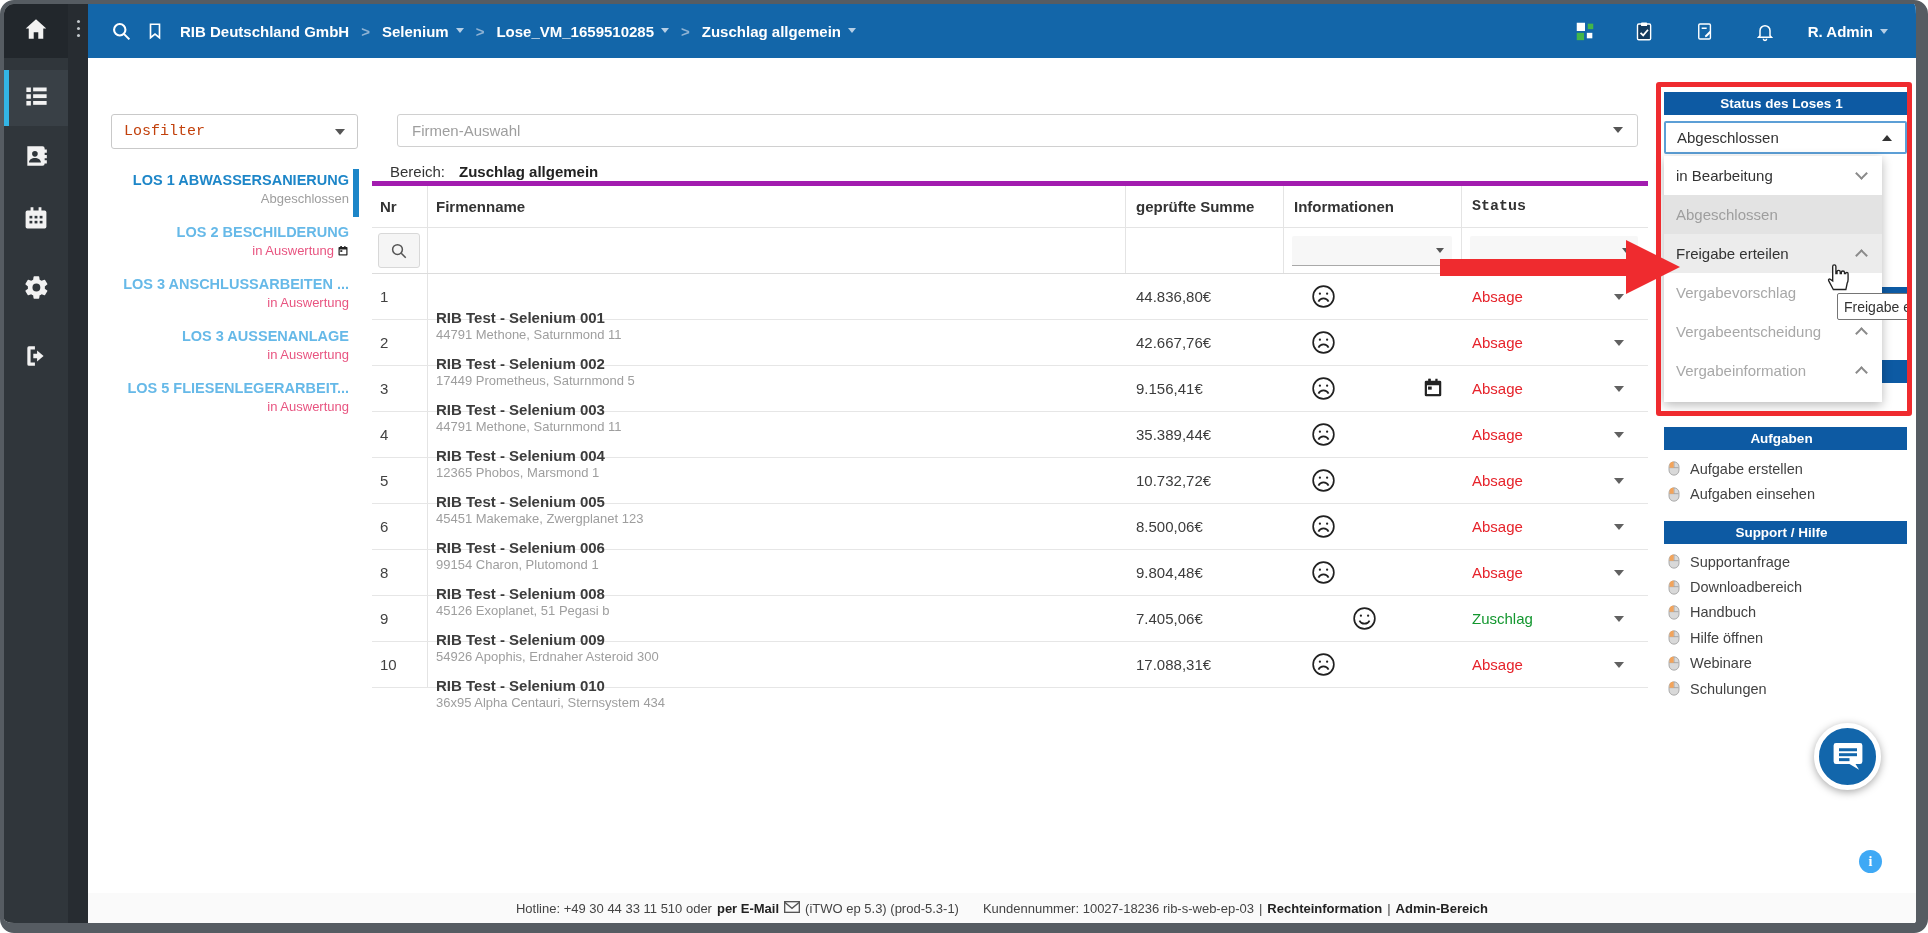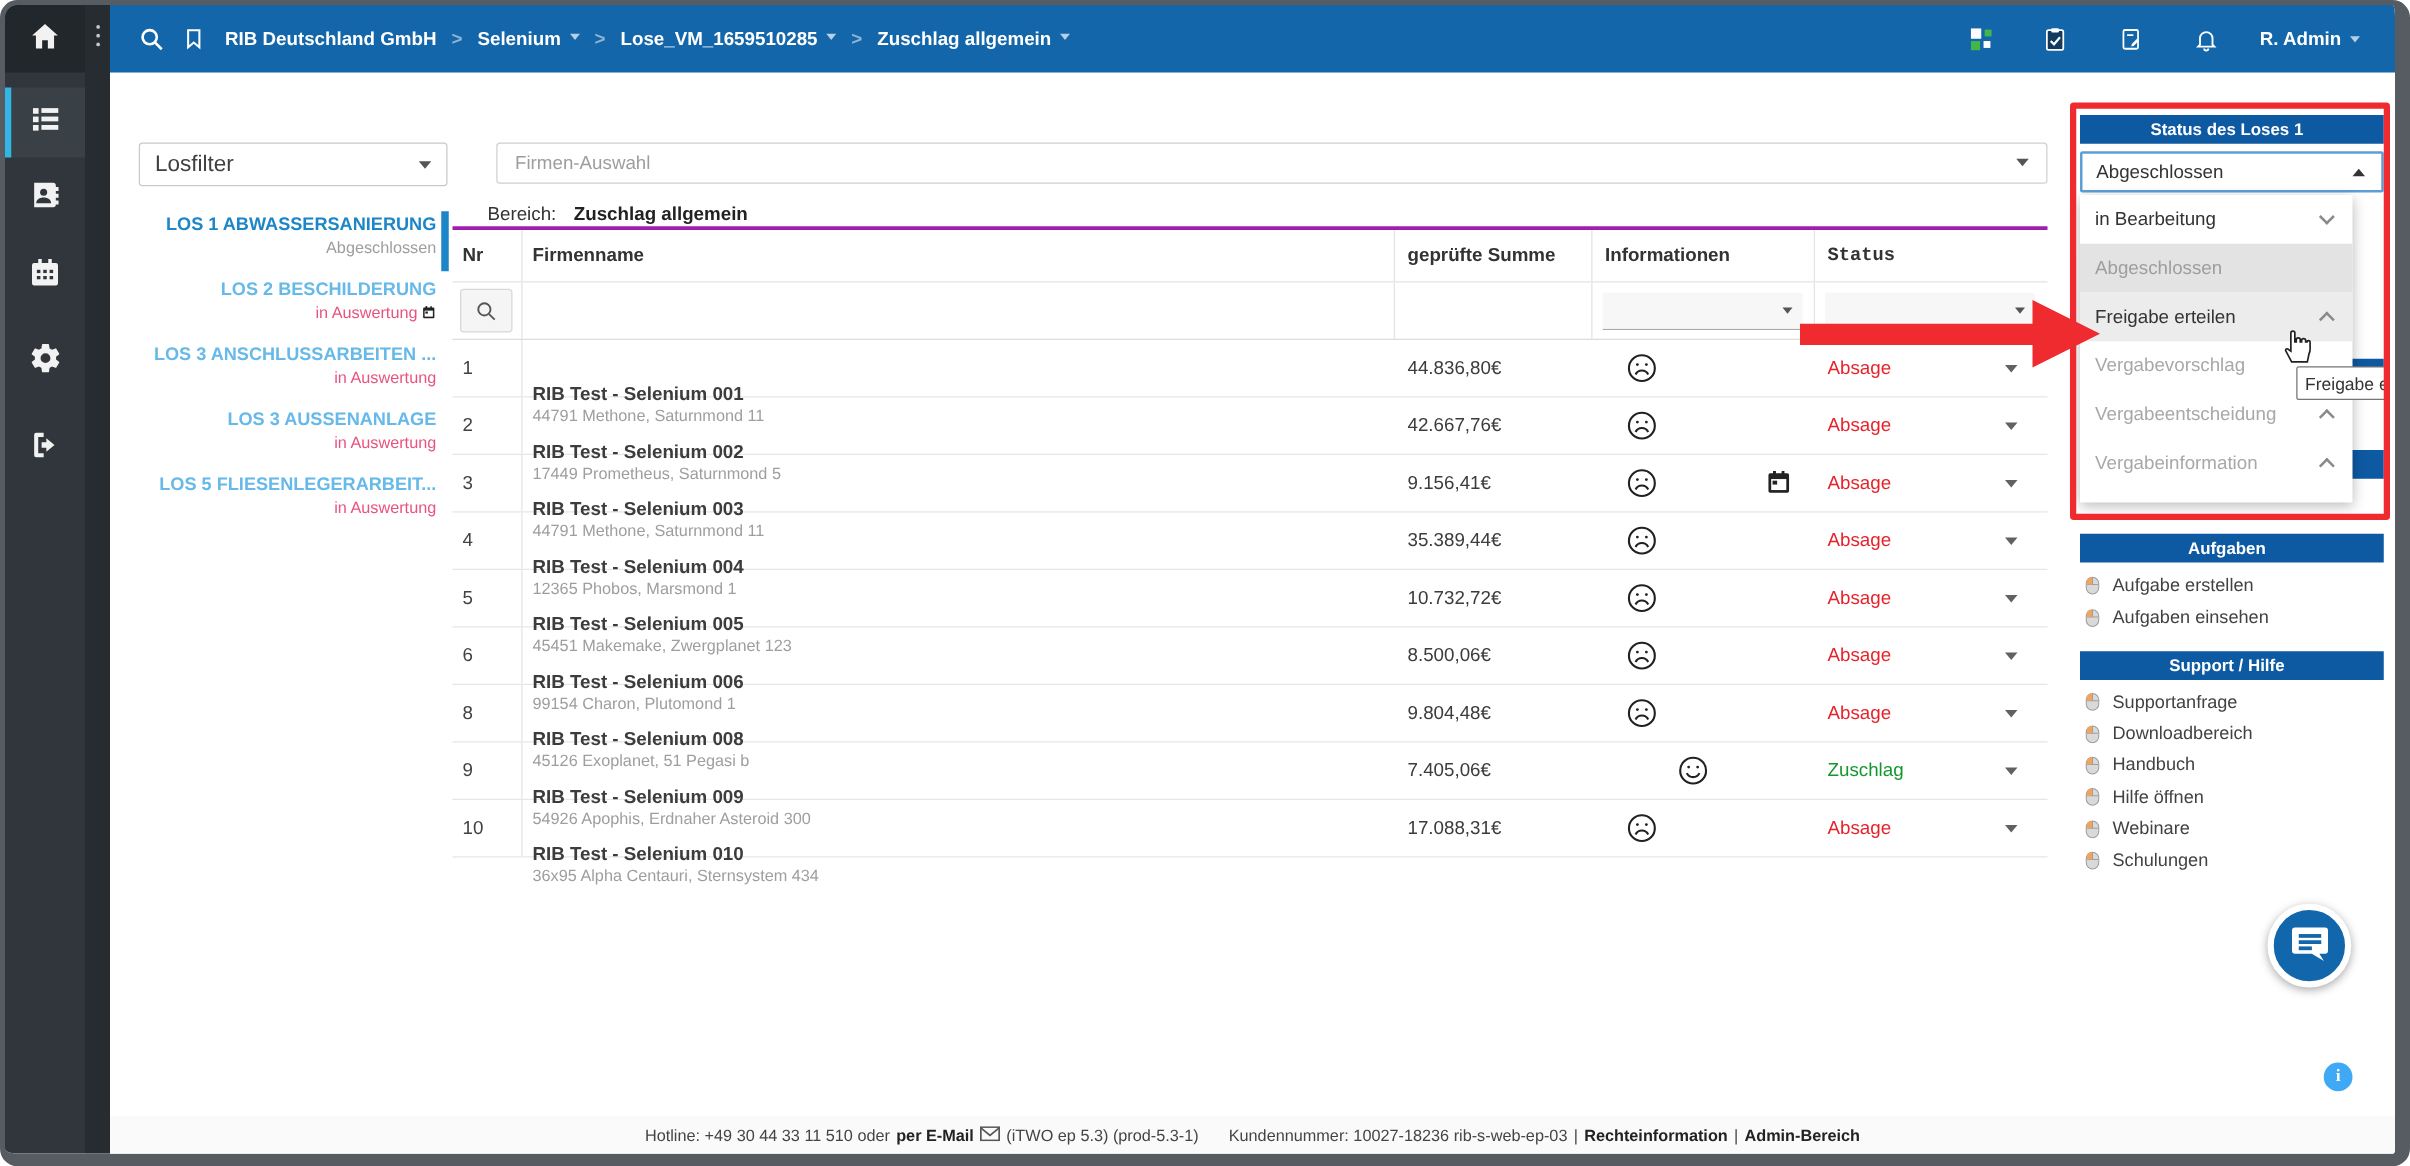--- a/index.html
+++ b/index.html
@@ -22,40 +22,40 @@
   .tb-ic { width:34px; display:flex; justify-content:center; align-items:center; cursor:pointer; flex:0 0 auto; }
   .breadcrumb { display:flex; align-items:center; margin-left:8px; font-weight:bold; font-size:15px; white-space:nowrap; }
   .bc-item { cursor:pointer; }
   .bc-sep { color:#8fb3d4; margin:0 12px; font-weight:bold; }
   .caret-dn { width:0; height:0; border:4px solid transparent; border-top:5px solid #b6cfe6; margin-left:7px; margin-top:5px; display:inline-block; }
   .top-right { margin-left:auto; display:flex; gap:26px; padding-right:28px; }
   .user-name { font-weight:bold; font-size:15px; cursor:pointer; display:flex; align-items:center; }
 
   
   .losfilter { position:absolute; left:107px; top:110px; width:247px; height:35px; border:1px solid #c9c9c9; border-radius:3px; background:#fff; display:flex; align-items:center; cursor:pointer; z-index:5; }
-  .losfilter .lbl { color:#404040; font-size:18px; padding-left:12px; }
+  .losfilter .lbl { color:#c2410c; font-size:15px; padding-left:12px;font-family:Liberation Mono, monospace; }
   .tri-dn { width:0; height:0; border:5px solid transparent; border-top:6px solid #555; display:inline-block; }
   .losfilter .tri-dn { margin-left:auto; margin-right:12px; margin-top:5px; }
   .los-list { position:absolute; left:84px; top:168px; width:261px; text-align:right; }
   .los-item { margin-bottom:17px; cursor:pointer; }
   .los-title { font-size:14.5px; font-weight:bold; line-height:17px; color:#66b9e8; }
   .los-item.sel .los-title { color:#1d86c8; }
   .los-sub { font-size:13px; line-height:16px; color:#e85480; display:inline-flex; align-items:center; gap:3px; }
   .los-sub.done { color:#9e9e9e; }
   .los-sel-bar { position:absolute; left:349px; top:165px; width:6px; height:48px; background:#1d86c8; }
 
   
   .firmen { position:absolute; left:393px; top:110px; width:1241px; height:33px; border:1px solid #d0d0d0; border-radius:3px; display:flex; align-items:center; cursor:pointer; background:#fff; }
   .firmen .ph { color:#9e9e9e; font-size:15px; padding-left:14px; }
   .firmen .tri-dn { margin-left:auto; margin-right:14px; margin-top:4px; }
   .bereich { position:absolute; left:386px; top:159px; font-size:15px; color:#333; }
   .bereich b { margin-left:14px; color:#222; }
 
   
-  .tbl { position:absolute; left:358px; top:177px; width:1276px; border-top:3px solid #a21caf; font-size:15px; }
+  .tbl { position:absolute; left:368px; top:177px; width:1276px; border-top:5px solid #a21caf; font-size:15px; }
   .trow { display:flex; }
   .c-nr{width:56px;} .c-name{width:698px;} .c-sum{width:158px;} .c-info{width:178px;} .c-status{width:186px;}
   .hrow { height:41px; align-items:center; font-weight:bold; color:#333; }
   .hrow>div, .frow>div { border-right:1px solid #e4e4e4; height:100%; display:flex; align-items:center; }
   .hrow>div:last-child, .frow>div:last-child { border-right:none; }
   .hrow .c-nr{padding-left:8px;} .hrow .c-name{padding-left:8px;} .hrow .c-sum{padding-left:10px;} .hrow .c-info{padding-left:10px;} .hrow .c-status{padding-left:10px;font-family:Liberation Mono, monospace;}
   .frow { height:47px; border-top:1px solid #e4e4e4; border-bottom:1px solid #dcdcdc; }
   .search-btn { margin-left:6px; width:42px; height:35px; background:#f5f5f5; border:1px solid #d8d8d8; border-radius:3px; display:flex; align-items:center; justify-content:center; cursor:pointer; }
   .fsel { height:30px; background:#f7f7f7; border-bottom:1px solid #a9a9a9; border-radius:2px 2px 0 0; display:flex; align-items:center; cursor:pointer; }
   .c-info .fsel { width:160px; margin-left:8px; } .c-status .fsel { width:168px; margin-left:8px; }

